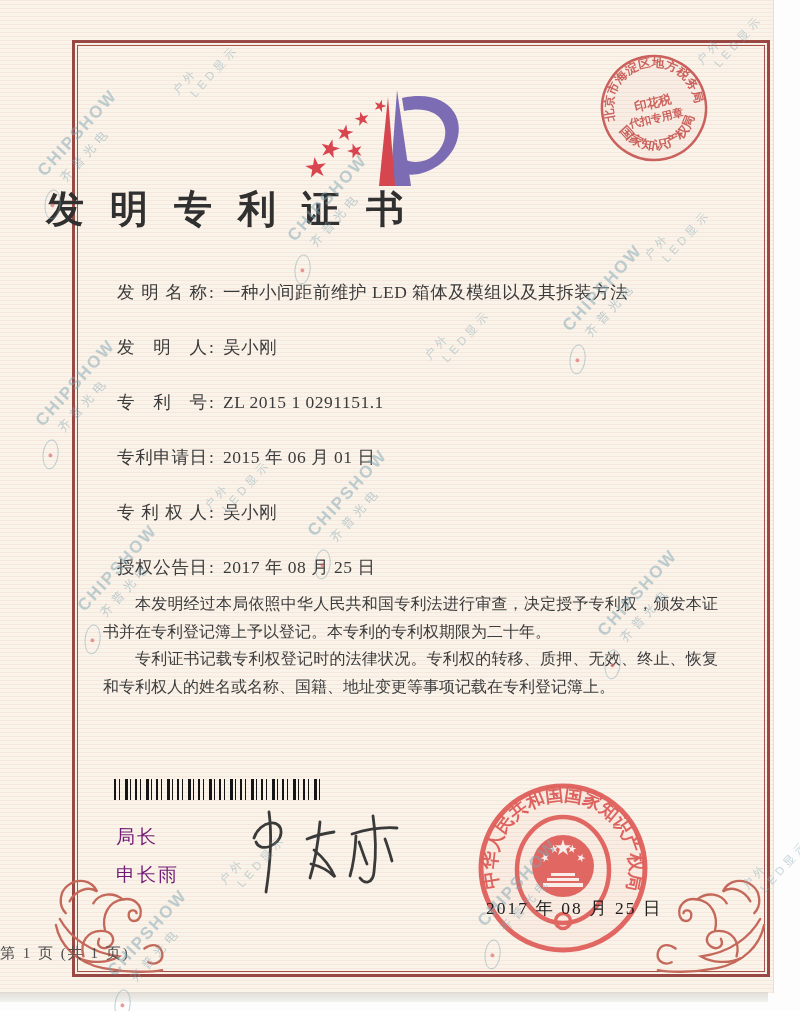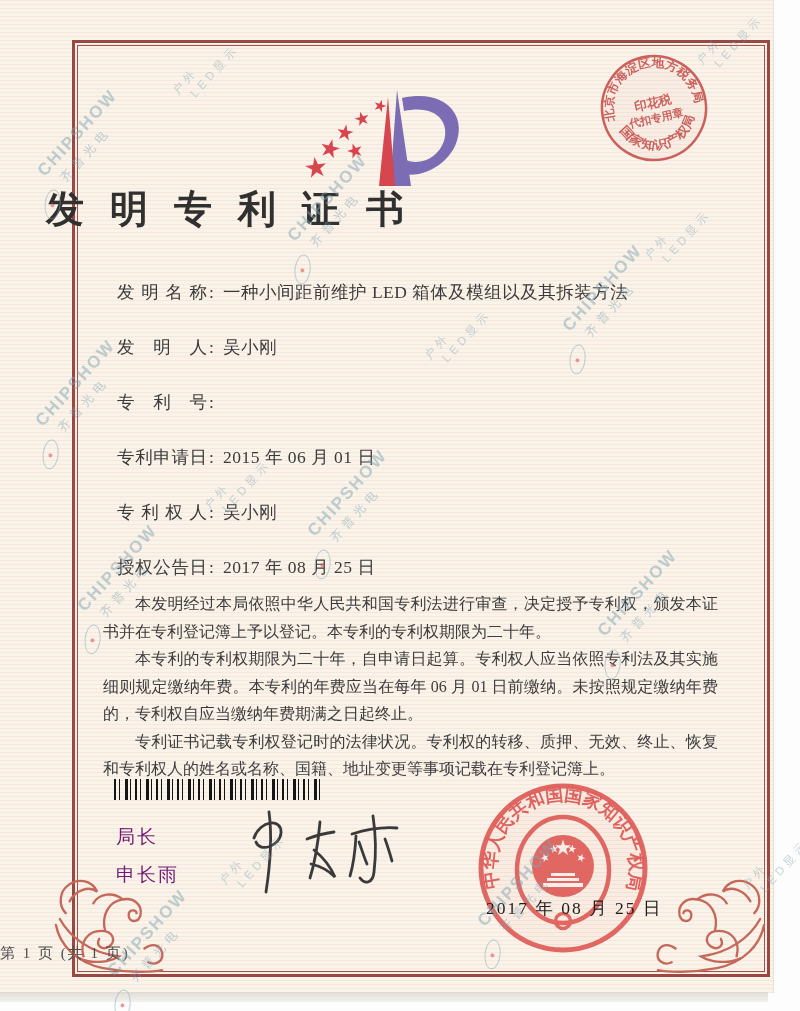--- a/index.html
+++ b/index.html
@@ -139,41 +139,41 @@
         <span class="val">一种小间距前维护 LED 箱体及模组以及其拆装方法</span>
     </div>
     <div class="frow">
       <span class="lbl">发明人</span>
         <span class="colon">:</span>
         <span class="val">吴小刚</span>
     </div>
     <div class="frow">
       <span class="lbl">专利号</span>
         <span class="colon">:</span>
+        <span class="val">ZL 2015 1 0291151.1</span>
     </div>
     <div class="frow">
       <span class="lbl">专利申请日</span>
         <span class="colon">:</span>
         <span class="val">2015 年 06 月 01 日</span>
     </div>
     <div class="frow">
       <span class="lbl">专利权人</span>
         <span class="colon">:</span>
         <span class="val">吴小刚</span>
     </div>
     <div class="frow">
       <span class="lbl">授权公告日</span>
         <span class="colon">:</span>
         <span class="val">2017 年 08 月 25 日</span>
     </div>
   </div>
 
   <div class="body-text">
     <p>本发明经过本局依照中华人民共和国专利法进行审查，决定授予专利权，颁发本证书并在专利登记簿上予以登记。本专利的专利权期限为二十年。</p>
-    <p>本专利的专利权期限为二十年，自申请日起算。专利权人应当依照专利法及其实施细则规定缴纳年费。本专利的年费应当在每年 06 月 01 日前缴纳。未按照规定缴纳年费的，专利权自应当缴纳年费期满之日起终止。</p>
     <p>专利证书记载专利权登记时的法律状况。专利权的转移、质押、无效、终止、恢复和专利权人的姓名或名称、国籍、地址变更等事项记载在专利登记簿上。</p>
   </div>
 
   <div class="barcode"></div>
 
   <div class="director">
     <div>局长</div>
     <div>申长雨</div>
   </div>
 

